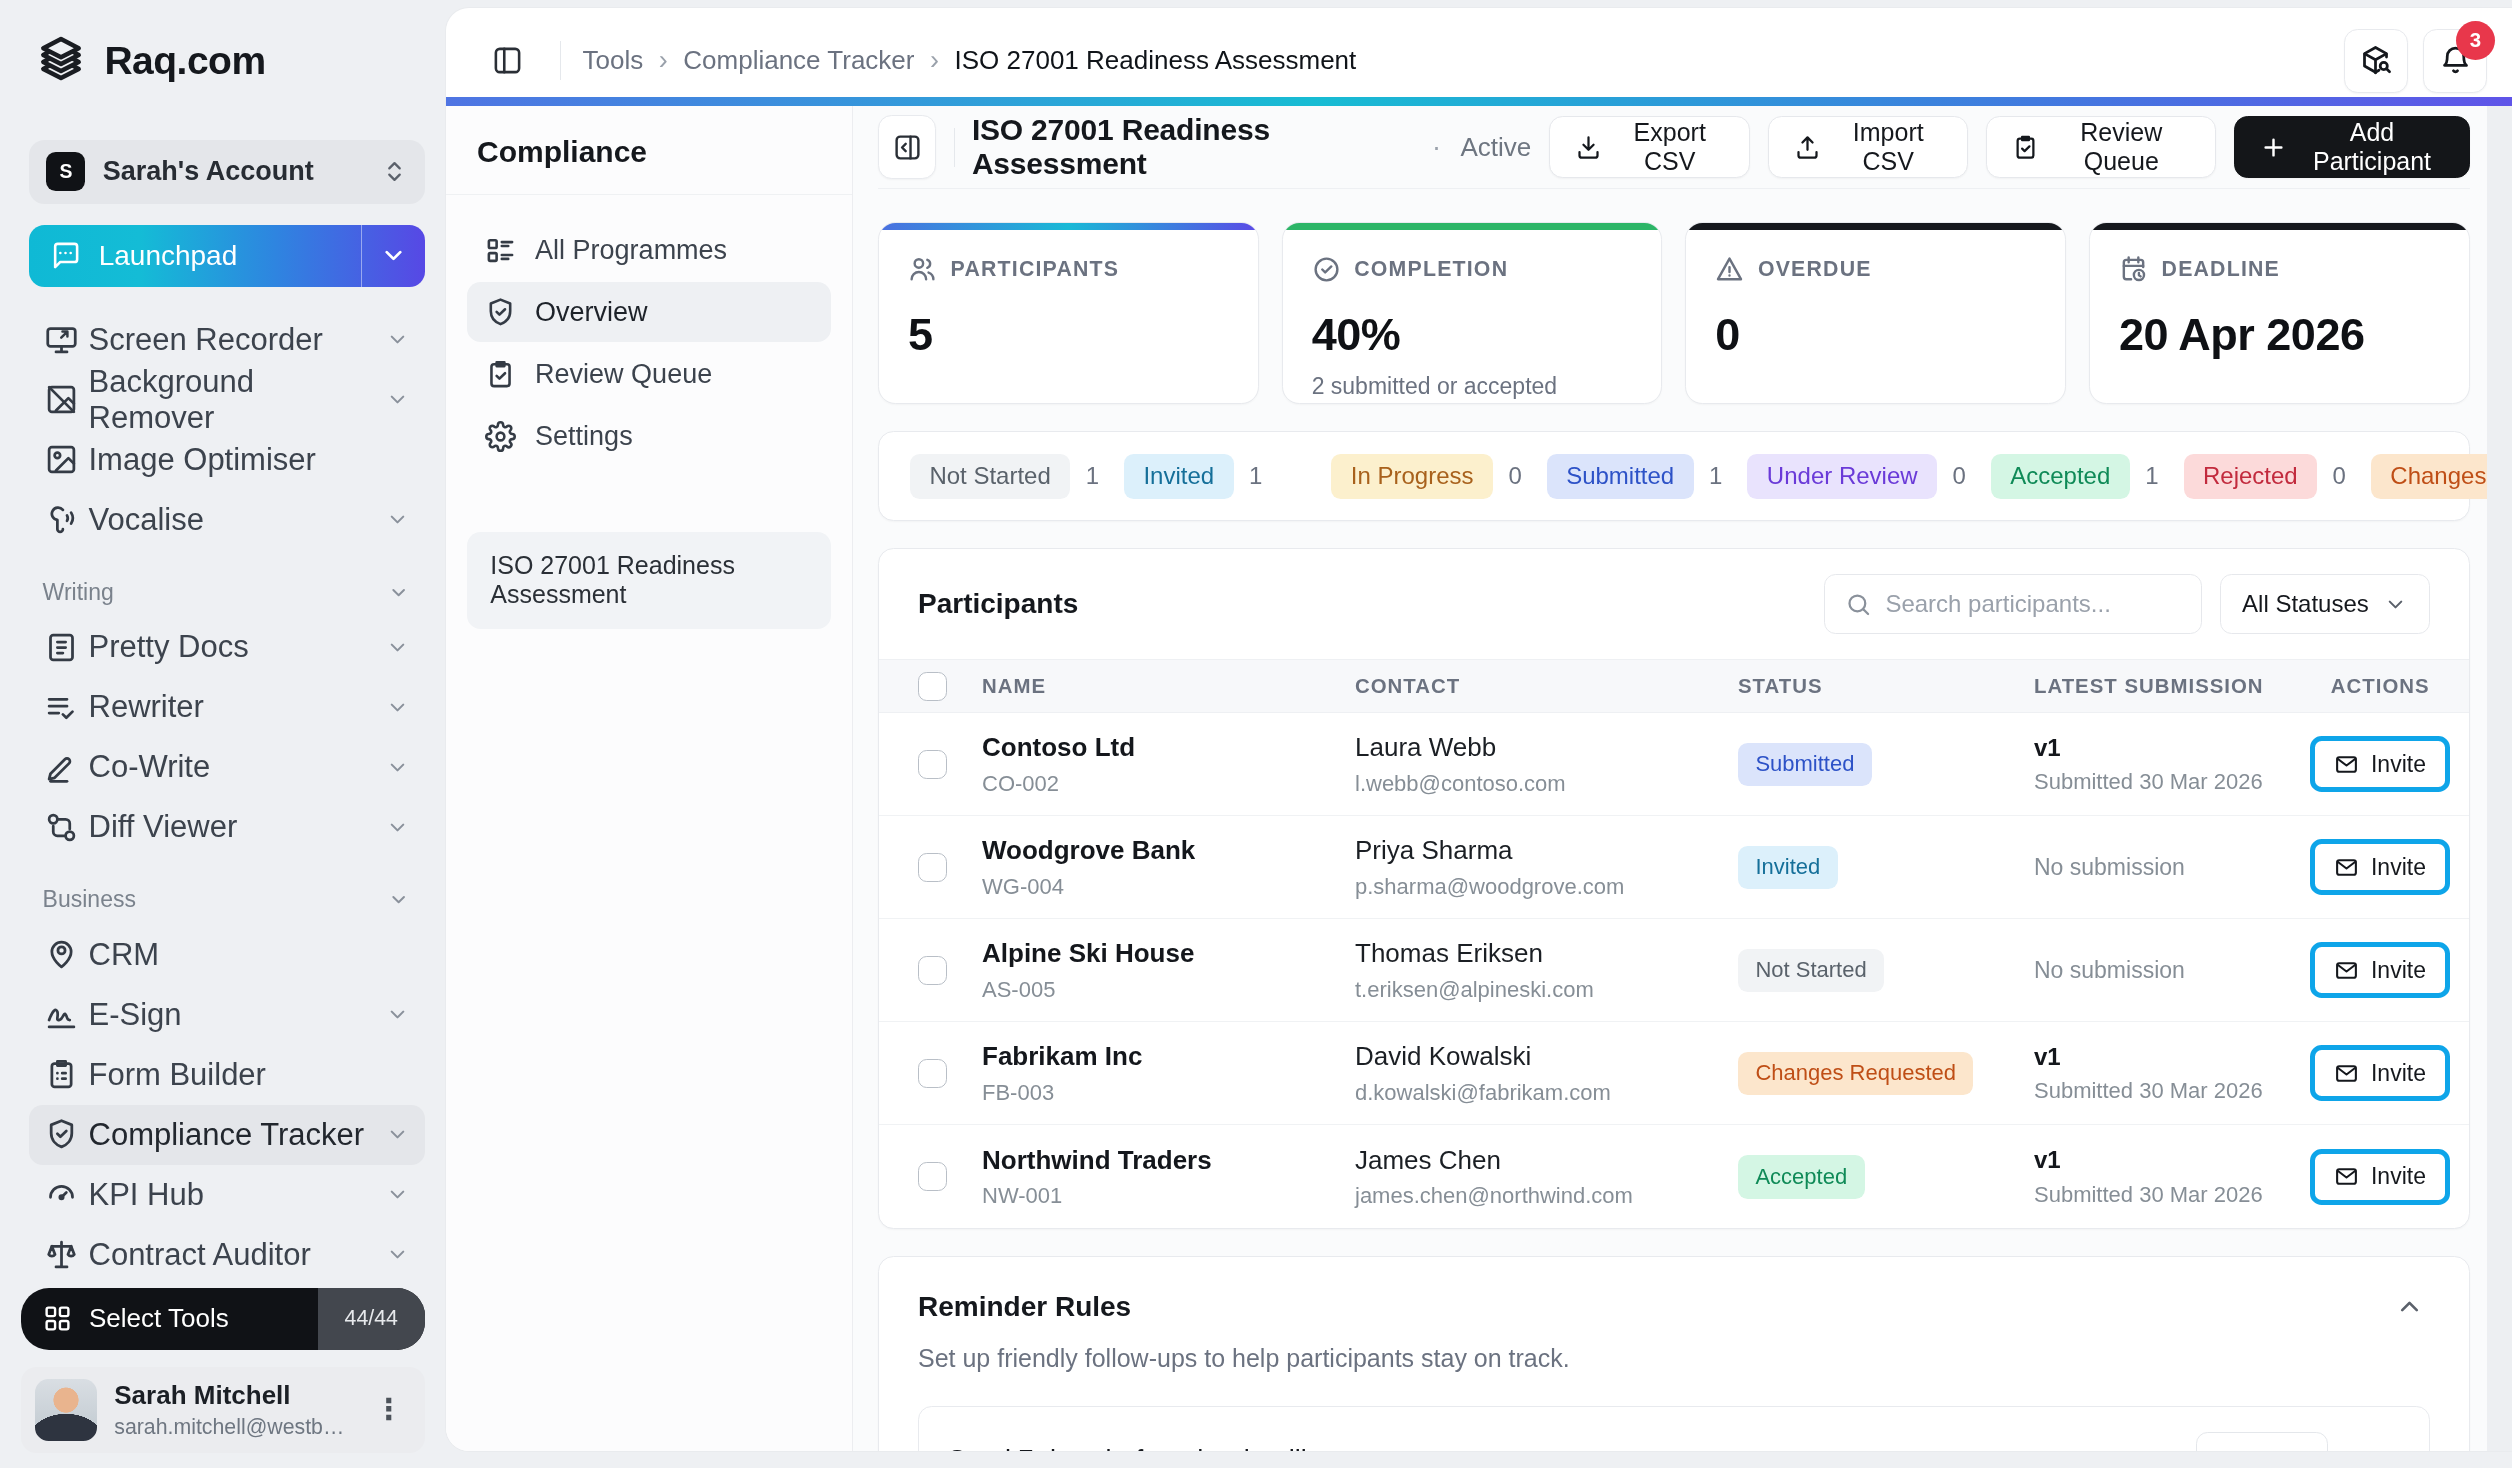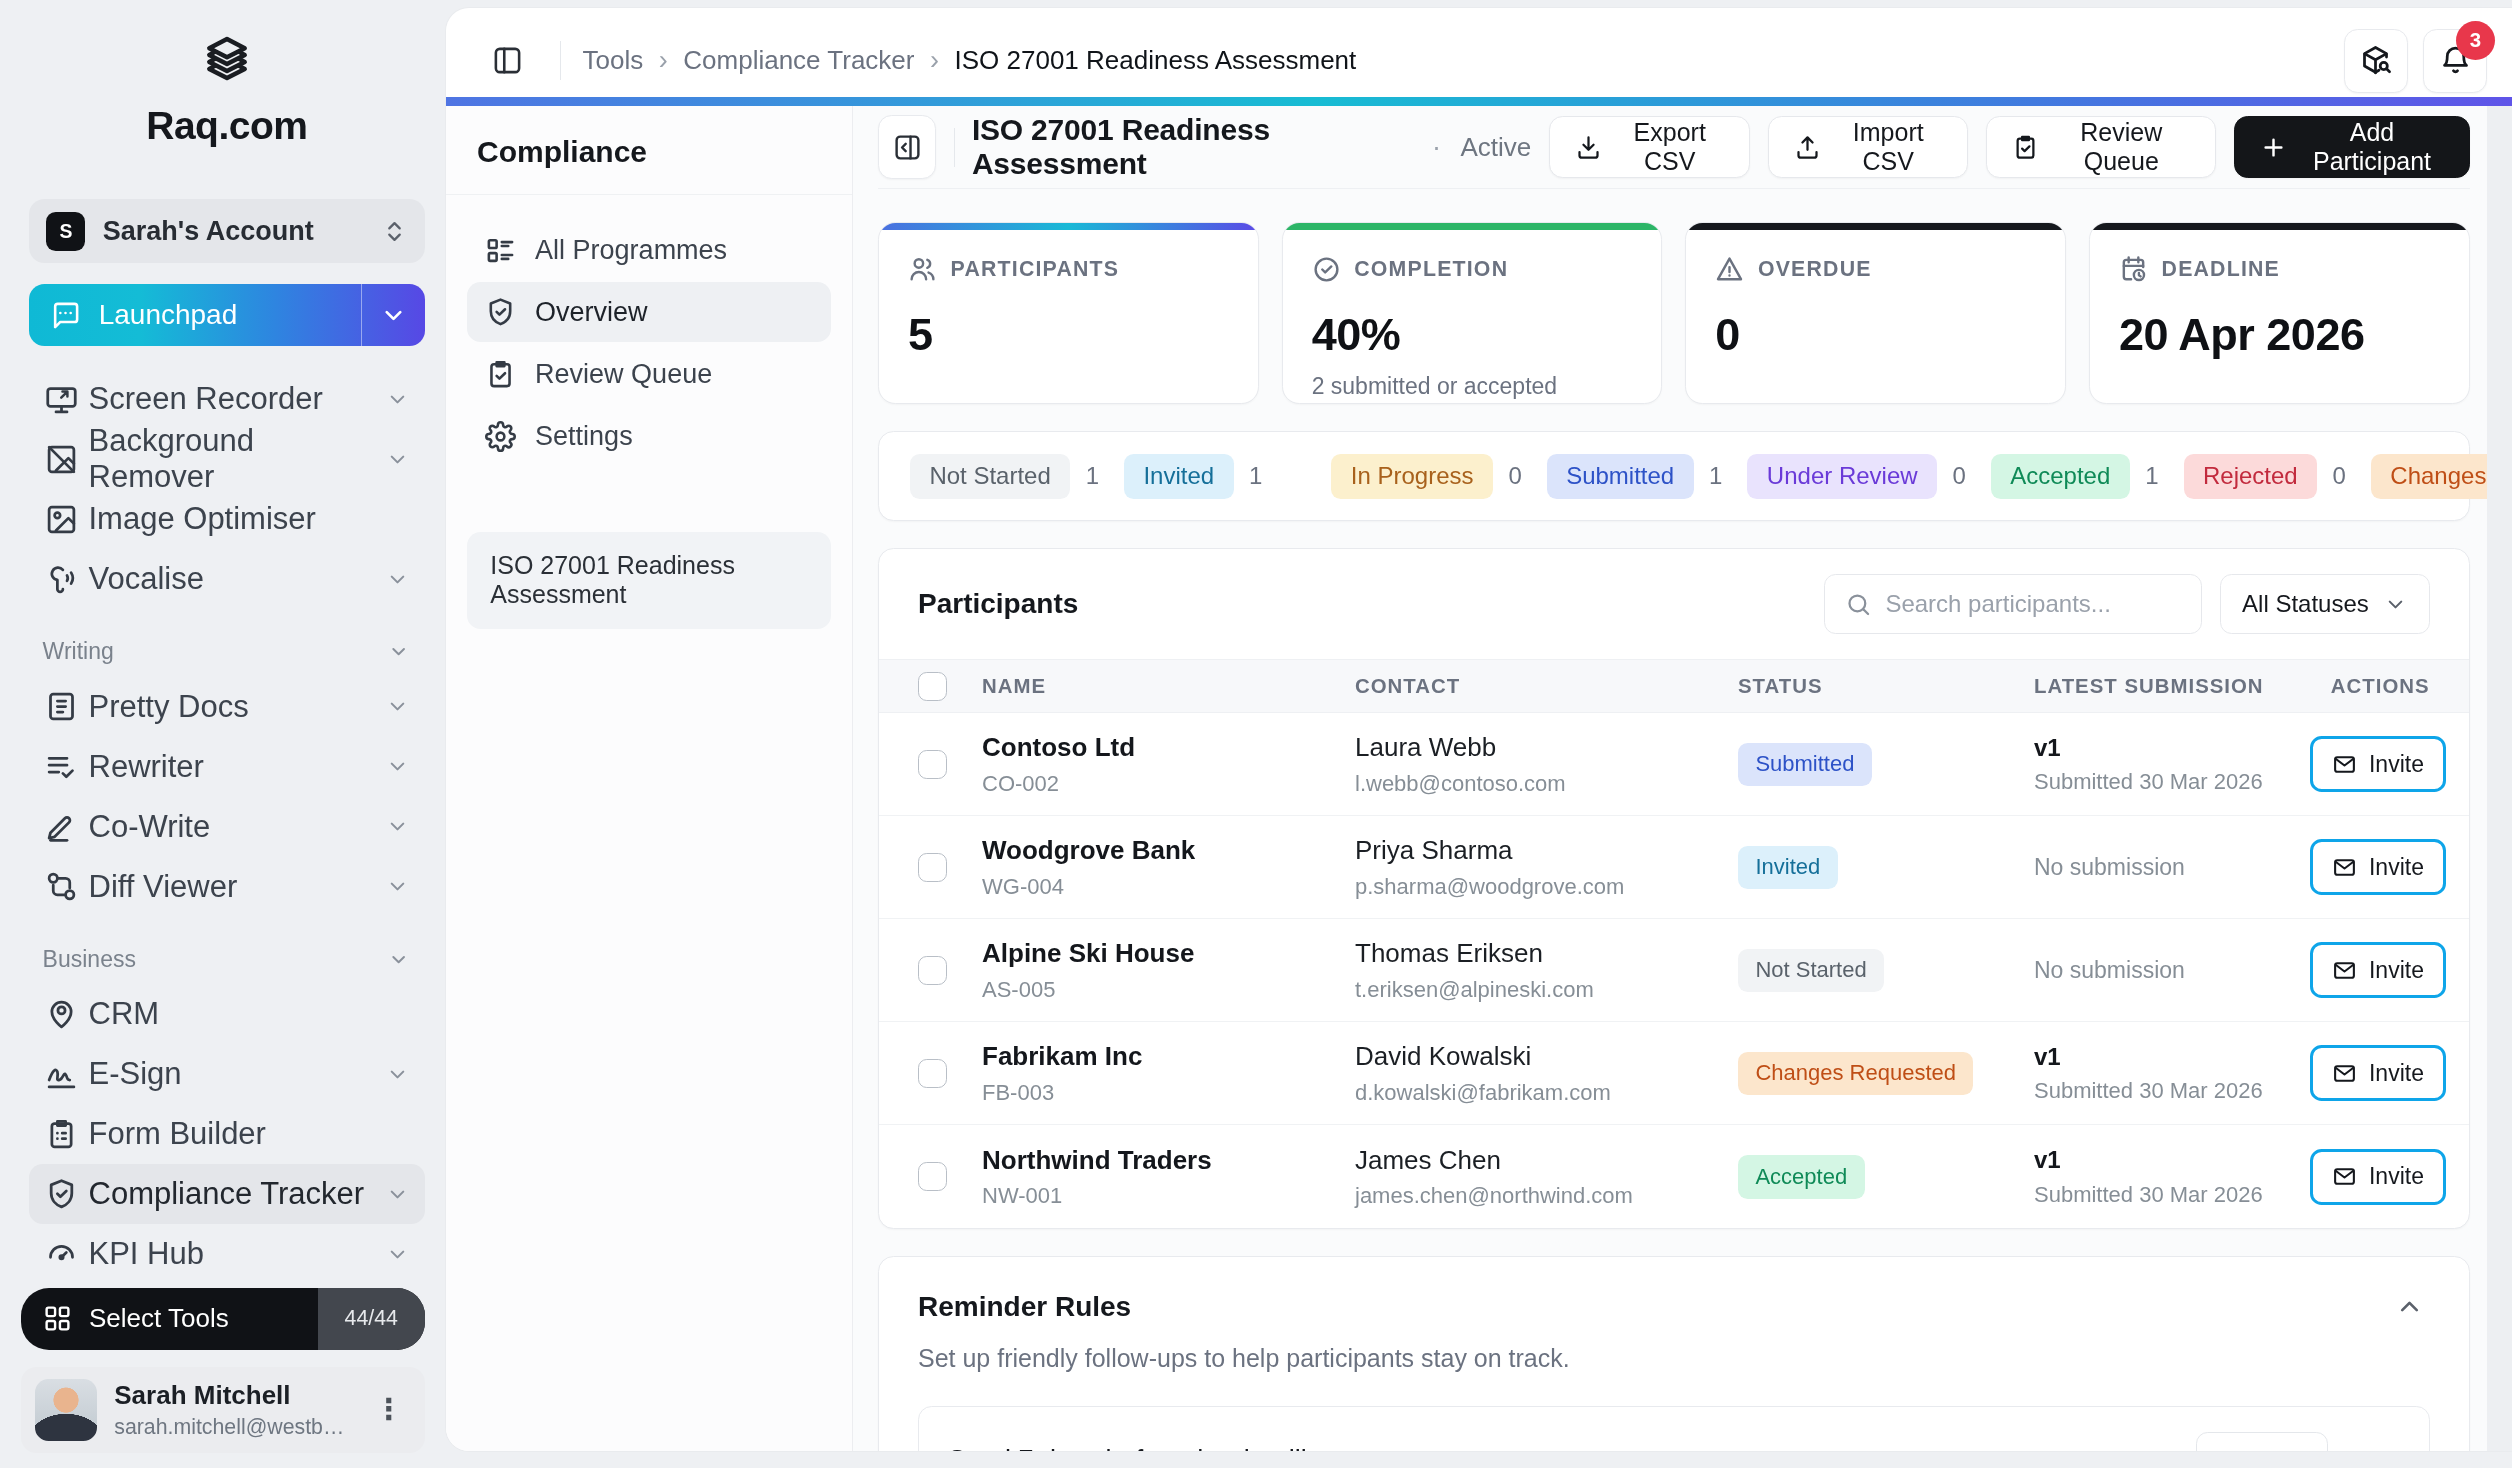--- a/index.html
+++ b/index.html
@@ -5,21 +5,21 @@
   * { margin:0; padding:0; box-sizing:border-box; }
   html,body { width:2512px; height:1468px; overflow:hidden; }
   body {
     font-family:"Liberation Sans","DejaVu Sans",sans-serif;
     background:#eef0f3; color:#15181d; display:flex;
   }
   svg { display:block; flex:none; }
 
   
   .left-sidebar { width:446px; flex:none; padding:25px 21.3px 19.4px 29px; display:flex; flex-direction:column; position:relative; height:100%; }
-  .logo-row { display:flex; align-items:center; gap:15.5px; padding:7.8px 3.9px;flex-direction:column; }
+  .logo-row { display:flex; align-items:center; gap:15.5px; padding:7.8px 3.9px; }
   .logo-name { font-size:39px; font-weight:700; letter-spacing:-0.5px; color:#15181d; }
   .account-pill { margin-top:43px; background:#e4e6ea; border-radius:15.5px; height:64px; display:flex; align-items:center; gap:17.4px; padding:0 17.4px; cursor:pointer; }
   .account-avatar { width:39px; height:39px; background:#101216; color:#fff; border-radius:9.7px; font-size:19.4px; font-weight:700; display:flex; align-items:center; justify-content:center; }
   .account-label { font-size:27px; font-weight:600; color:#272c33; flex:1; }
   .launchpad { margin-top:21.3px; height:62px; border-radius:15.5px; display:flex; align-items:stretch; overflow:hidden; color:#fff;
     background:linear-gradient(90deg,#0fb9d5 0%,#14bcd6 28%,#2e85e0 62%,#5748e5 100%); cursor:pointer; }
   .launchpad-main { flex:1; display:flex; align-items:center; gap:17.4px; padding:0 21.3px; font-size:28px; font-weight:500; }
   .launchpad-chevron { width:64px; display:flex; align-items:center; justify-content:center; border-left:1px solid rgba(255,255,255,.45); }
   .nav { margin-top:23px; }
   .nav-item { height:60px; display:flex; align-items:center; gap:11px; padding:0 15.5px; border-radius:13.6px; font-size:31px; color:#3c434d; cursor:pointer; }
@@ -125,21 +125,21 @@
   .th { font-size:20.4px; font-weight:600; letter-spacing:1px; color:#6b7280; }
   .tbl-row { height:103px; border-bottom:1px solid #f0f2f4; }
   .tbl-row:last-child { border-bottom:none; }
   .checkbox { width:29px; height:29px; border:1.9px solid #b9bfc7; border-radius:8.7px; background:#fff; cursor:pointer; }
   .cell-primary { font-size:26px; font-weight:600; color:#14171c; }
   .cell-primary.regular { font-weight:400; color:#1b1f24; }
   .cell-sub { font-size:22px; color:#868e96; margin-top:7.8px; }
   .badge { display:inline-block; font-size:22px; font-weight:500; padding:8.7px 17.4px; border-radius:9.7px; }
   .sub-version { font-size:24px; font-weight:600; color:#14171c; }
   .sub-date { font-size:22px; color:#868e96; margin-top:7.8px; }
-  .invite-btn { height:56px; border:3px solid #0ea5e9; background:#fff; border-radius:11.6px; display:flex; align-items:center; gap:11.6px; padding:0 19.4px; font-size:23px; font-weight:500; color:#15181d; font-family:inherit; cursor:pointer; justify-self:end; }
+  .invite-btn { height:56px; border:5px solid #0ea5e9; background:#fff; border-radius:11.6px; display:flex; align-items:center; gap:11.6px; padding:0 19.4px; font-size:23px; font-weight:500; color:#15181d; font-family:inherit; cursor:pointer; justify-self:end; }
   .no-sub { font-size:23px; color:#868e96; }
 
   
   .reminder-card { margin-top:27px; flex:none; background:#fff; border:1px solid #e8eaee; border-radius:15.5px; padding:29px 39px 39px; box-shadow:0 1px 1.9px rgba(20,24,32,.03); }
   .rem-head { display:flex; align-items:center; }
   .rem-title { font-size:28px; font-weight:700; }
   .rem-collapse { margin-left:auto; color:#5b616b; cursor:pointer; padding:5.8px; }
   .rem-sub { font-size:25px; color:#6b7280; margin-top:17.4px; }
   .rule-card { margin-top:33px; border:1px solid #e8eaee; border-radius:13.6px; padding:25px 29px; display:flex; align-items:center; }
   .rule-text { font-size:27px; font-weight:500; color:#14171c; }

